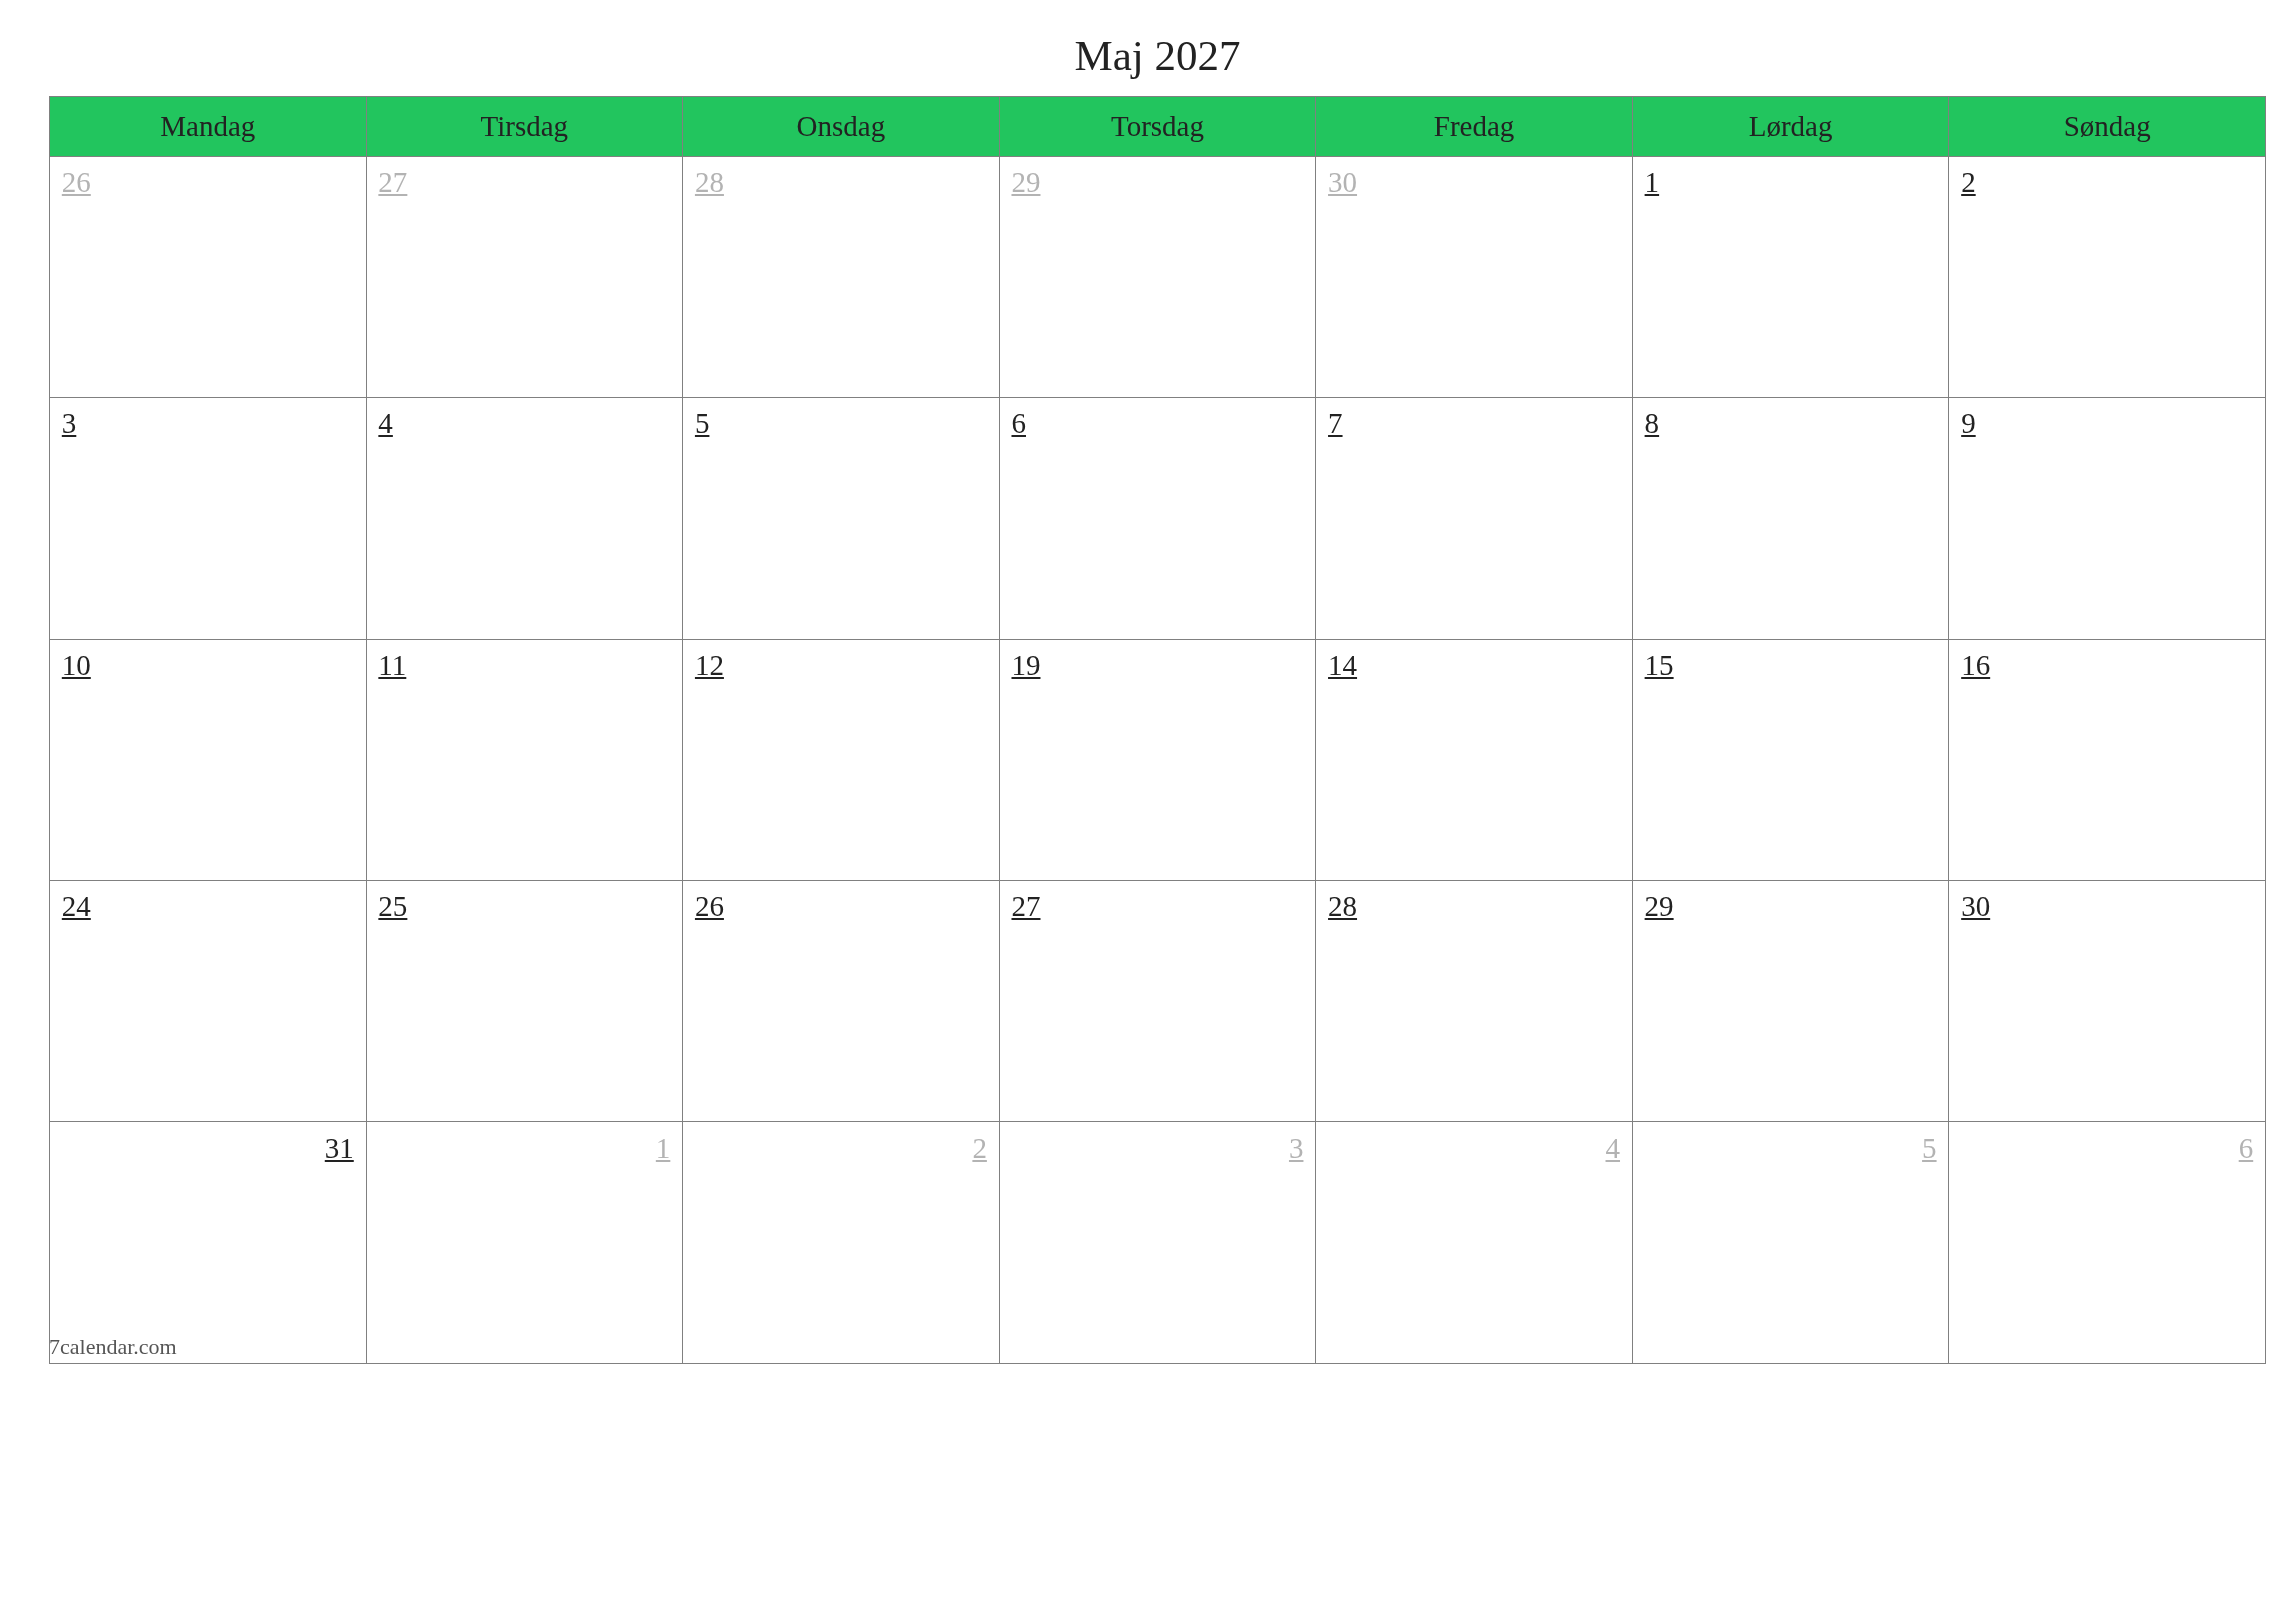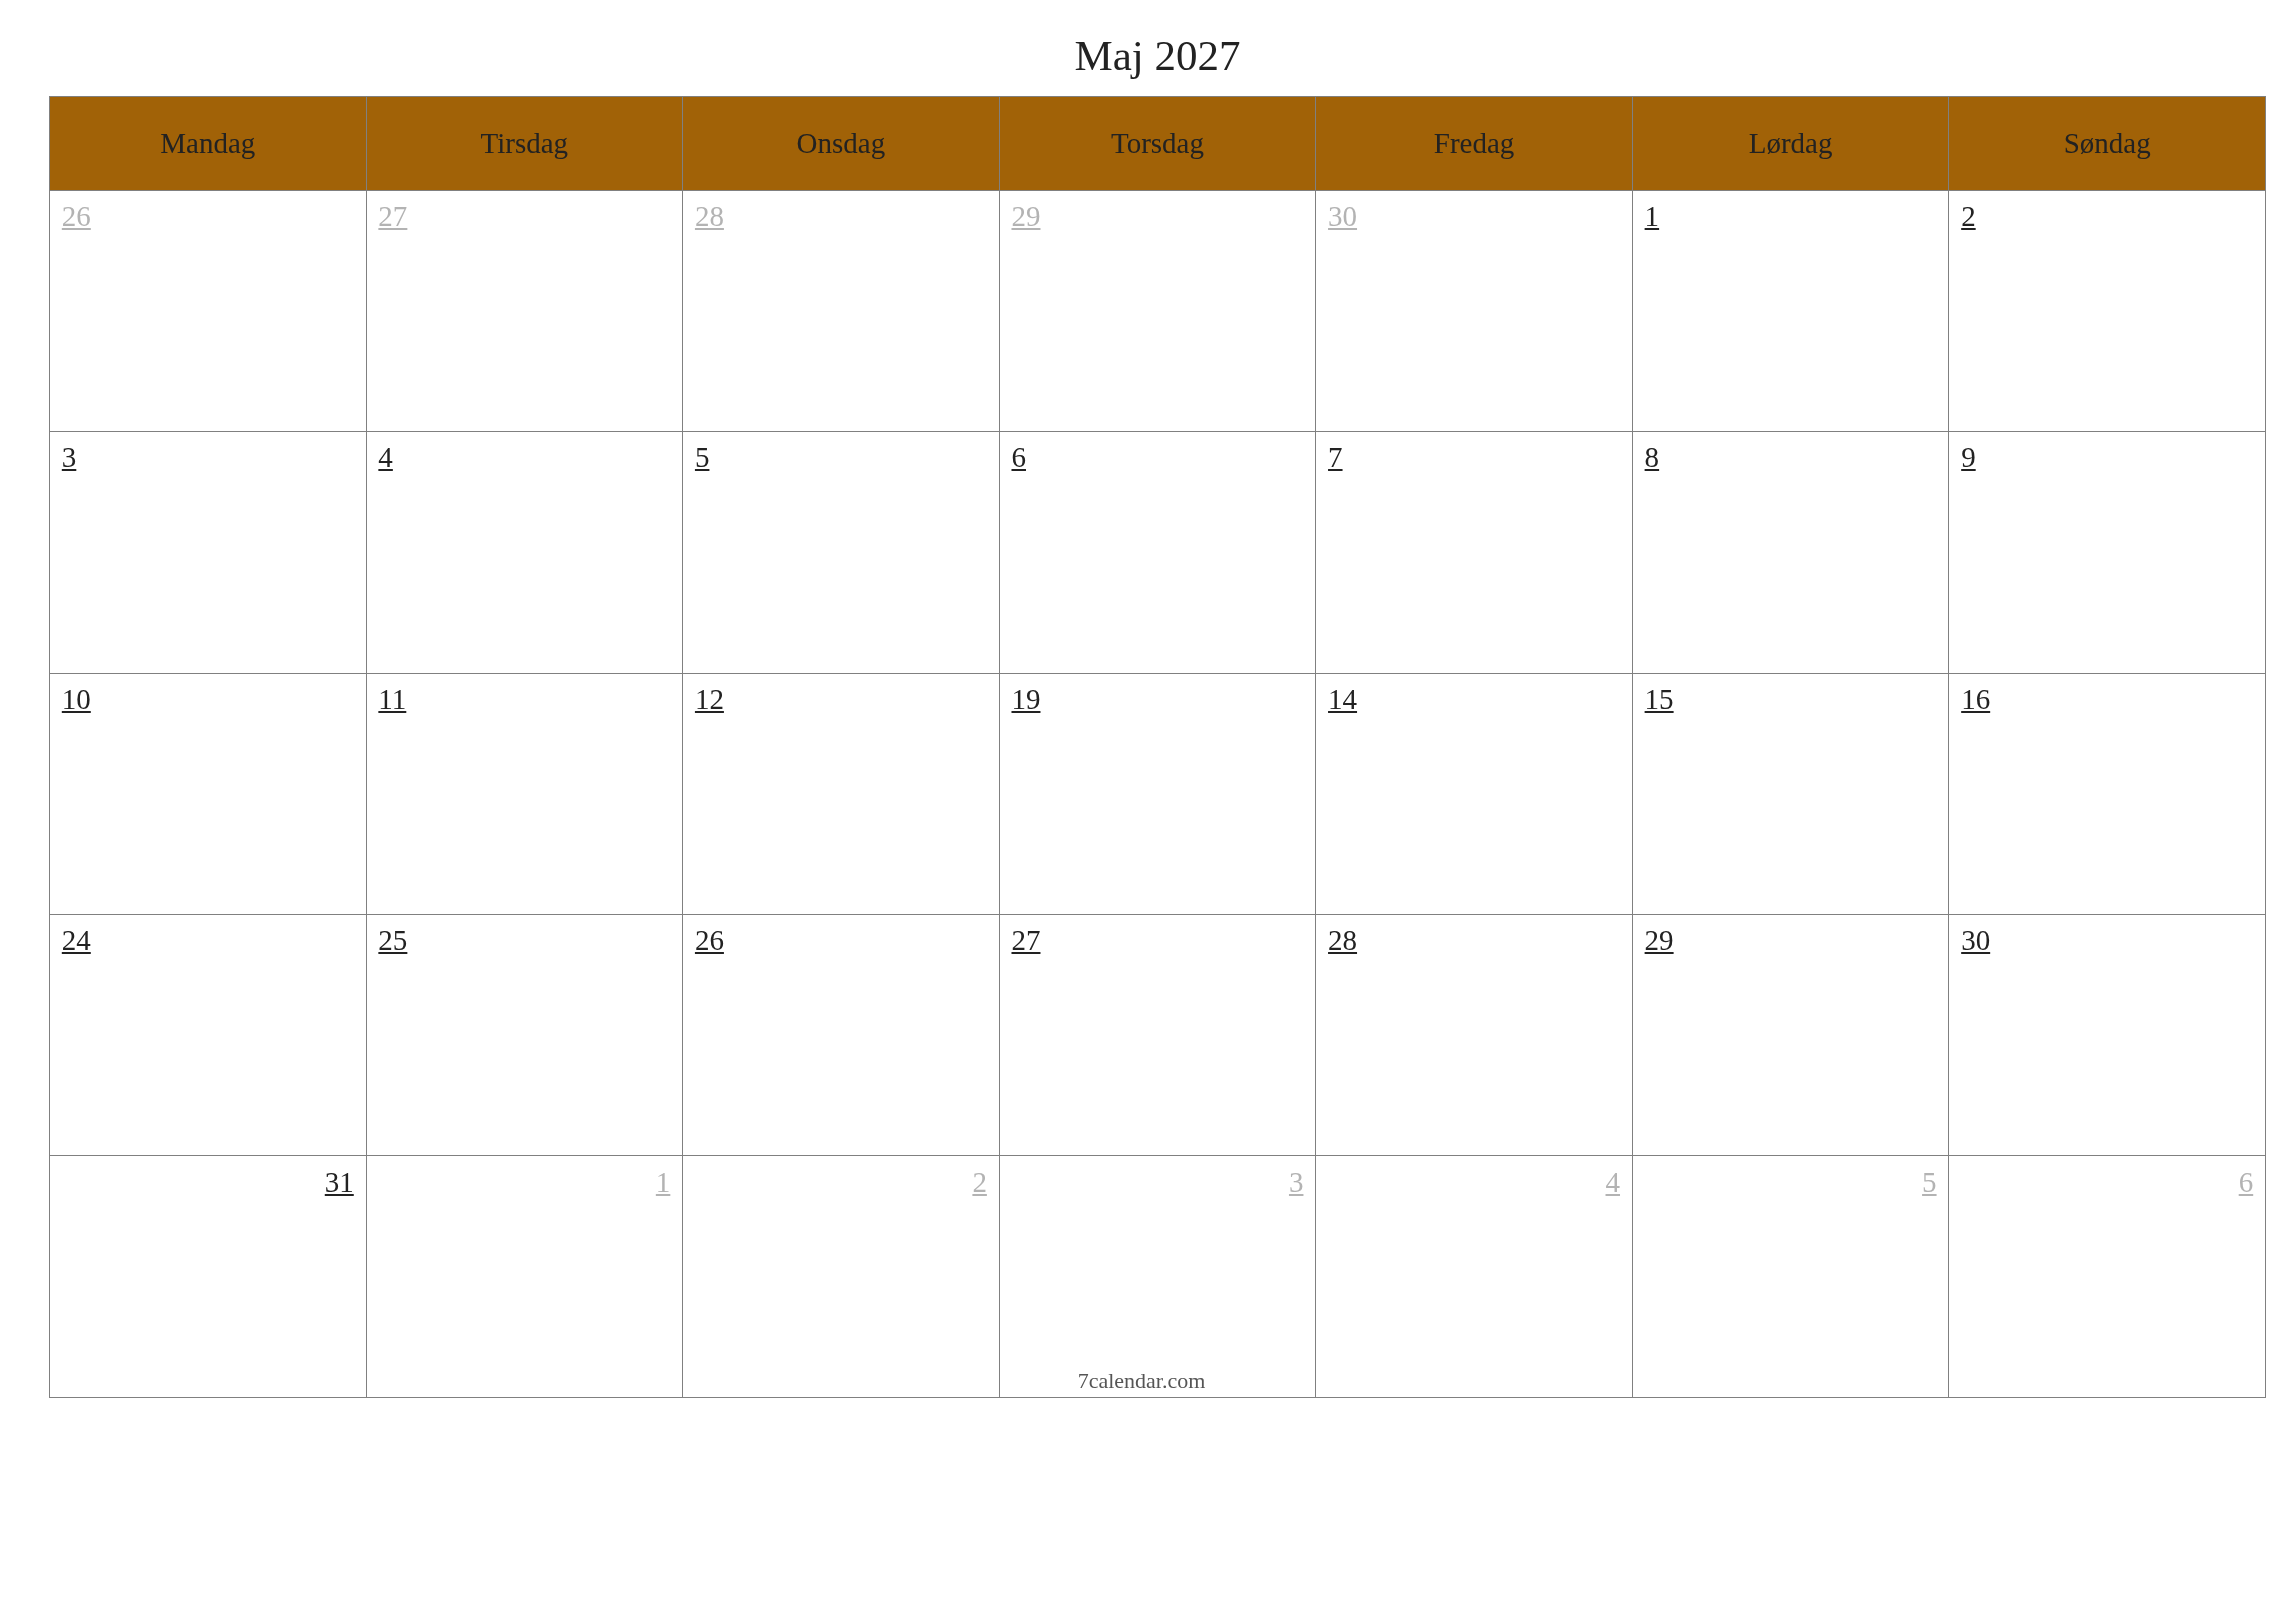--- a/index.html
+++ b/index.html
@@ -29,23 +29,23 @@
     border-collapse: collapse;
     width: 100%;
     table-layout: fixed;
     border: 1.3px solid #808080;
   }
   table.calendar th {
     border: 0.7px solid #808080;
     font-weight: 400;
     font-size: 29px;
     color: #222;
-    padding: 30px 0;
+    padding: 13px 0;
     text-align: center;
-    background: #a16207;
+    background: #22c55e;
   }
   table.calendar td {
     border: 0.7px solid #808080;
     height: 222px;
     vertical-align: top;
     padding: 9.2px 11.8px;
     font-size: 29px;
   }
   .last-row td {
     height: 203px;
@@ -54,21 +54,21 @@
   .num {
     display: inline-block;
     text-decoration: underline;
   }
   .muted .num {
     color: #b3b3b3;
   }
   .footer {
     position: relative;
     top: -30px;
-    text-align: center;
+    text-align: left;
     padding-right: 32px;
     font-size: 22px;
     color: #555;
   }
 </style>
 </head>
 <body>
 
 <div class="page">
 

